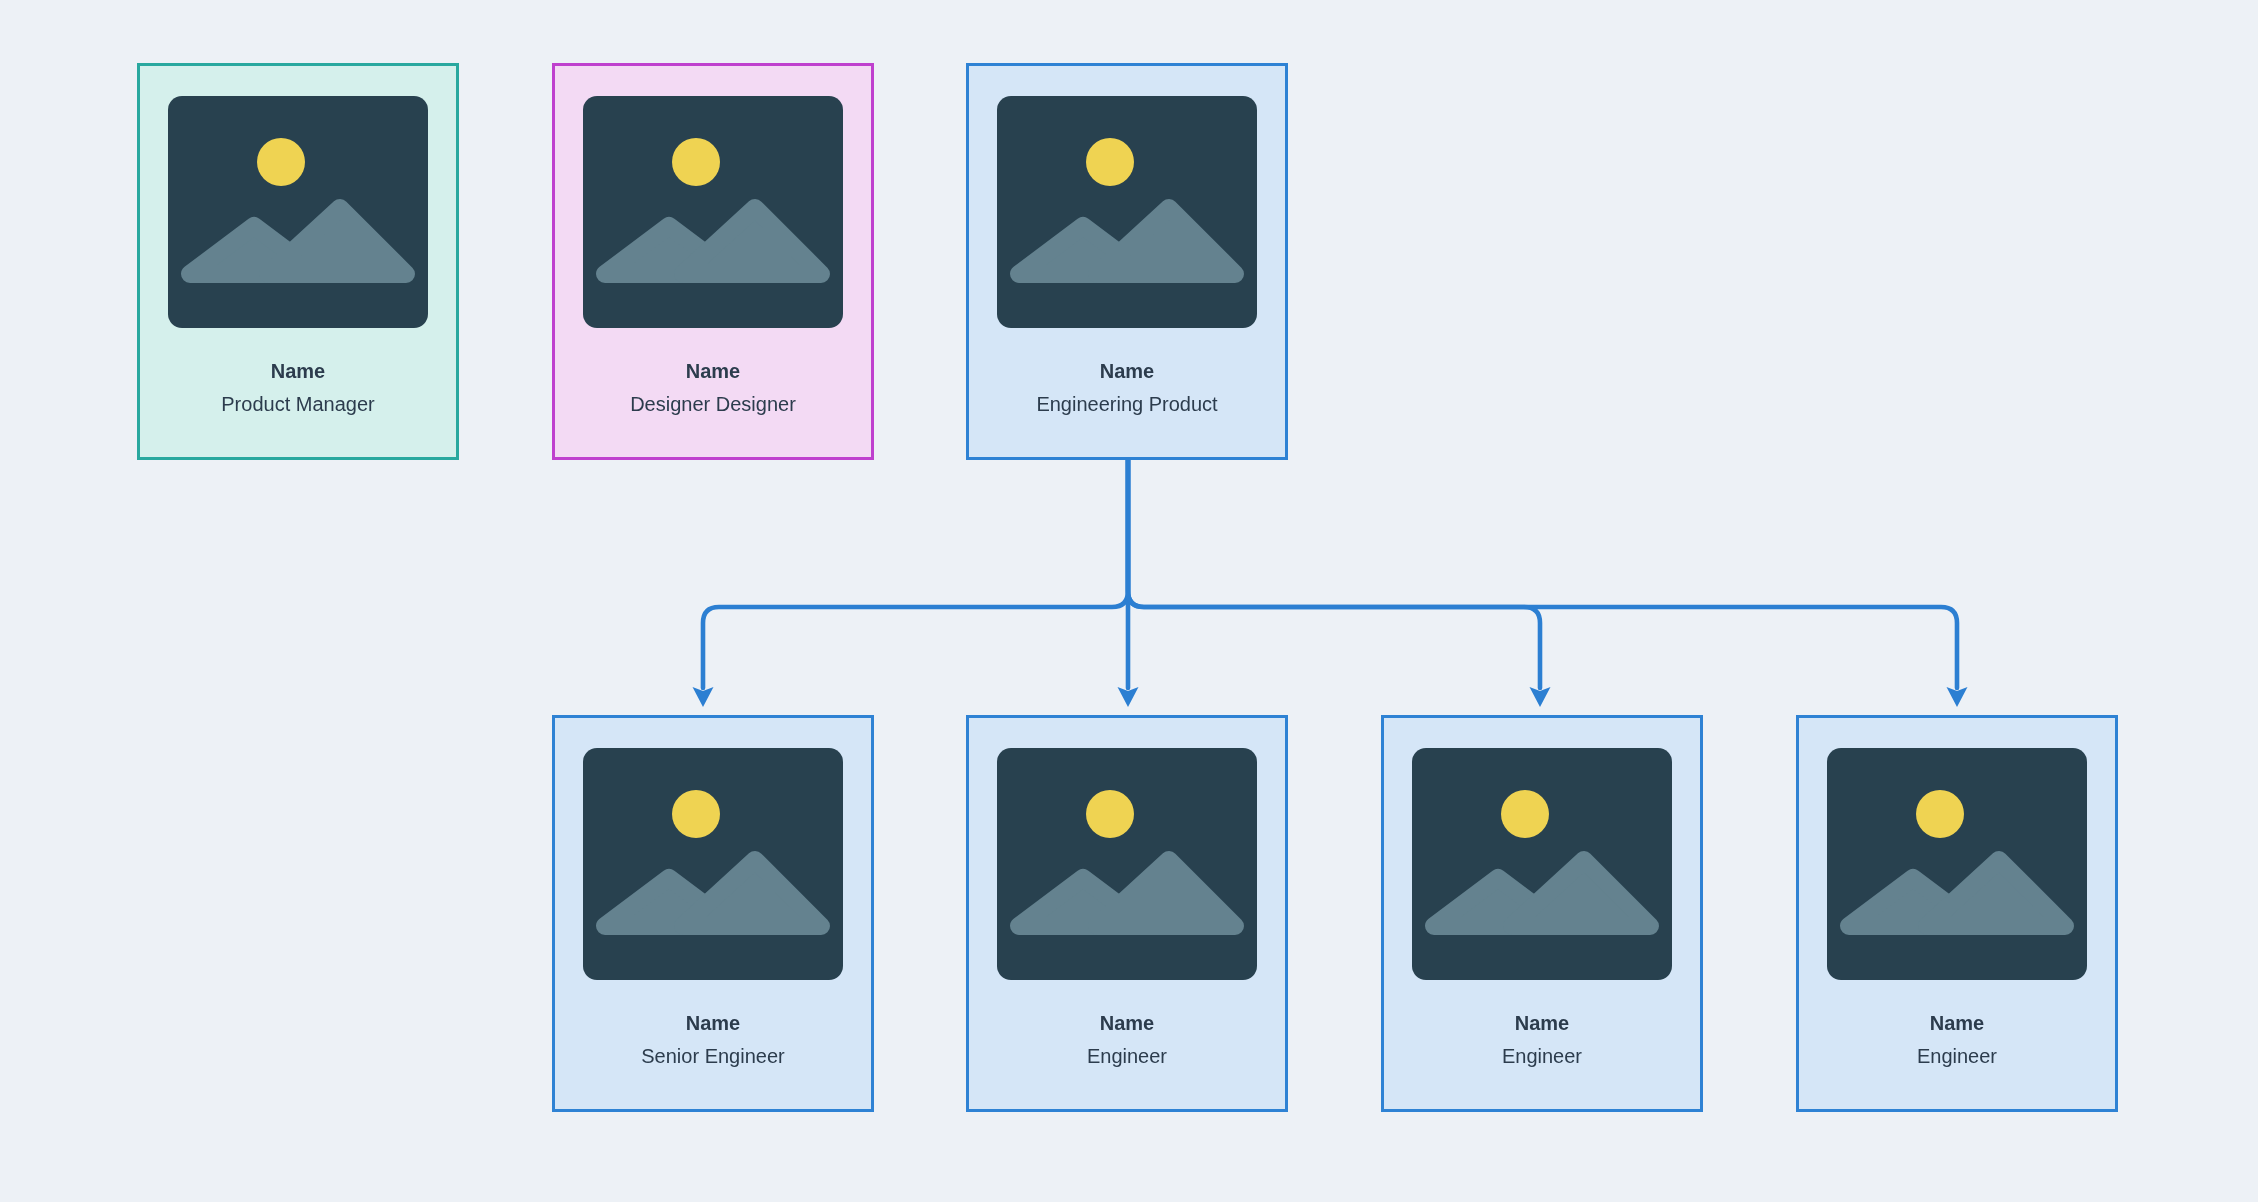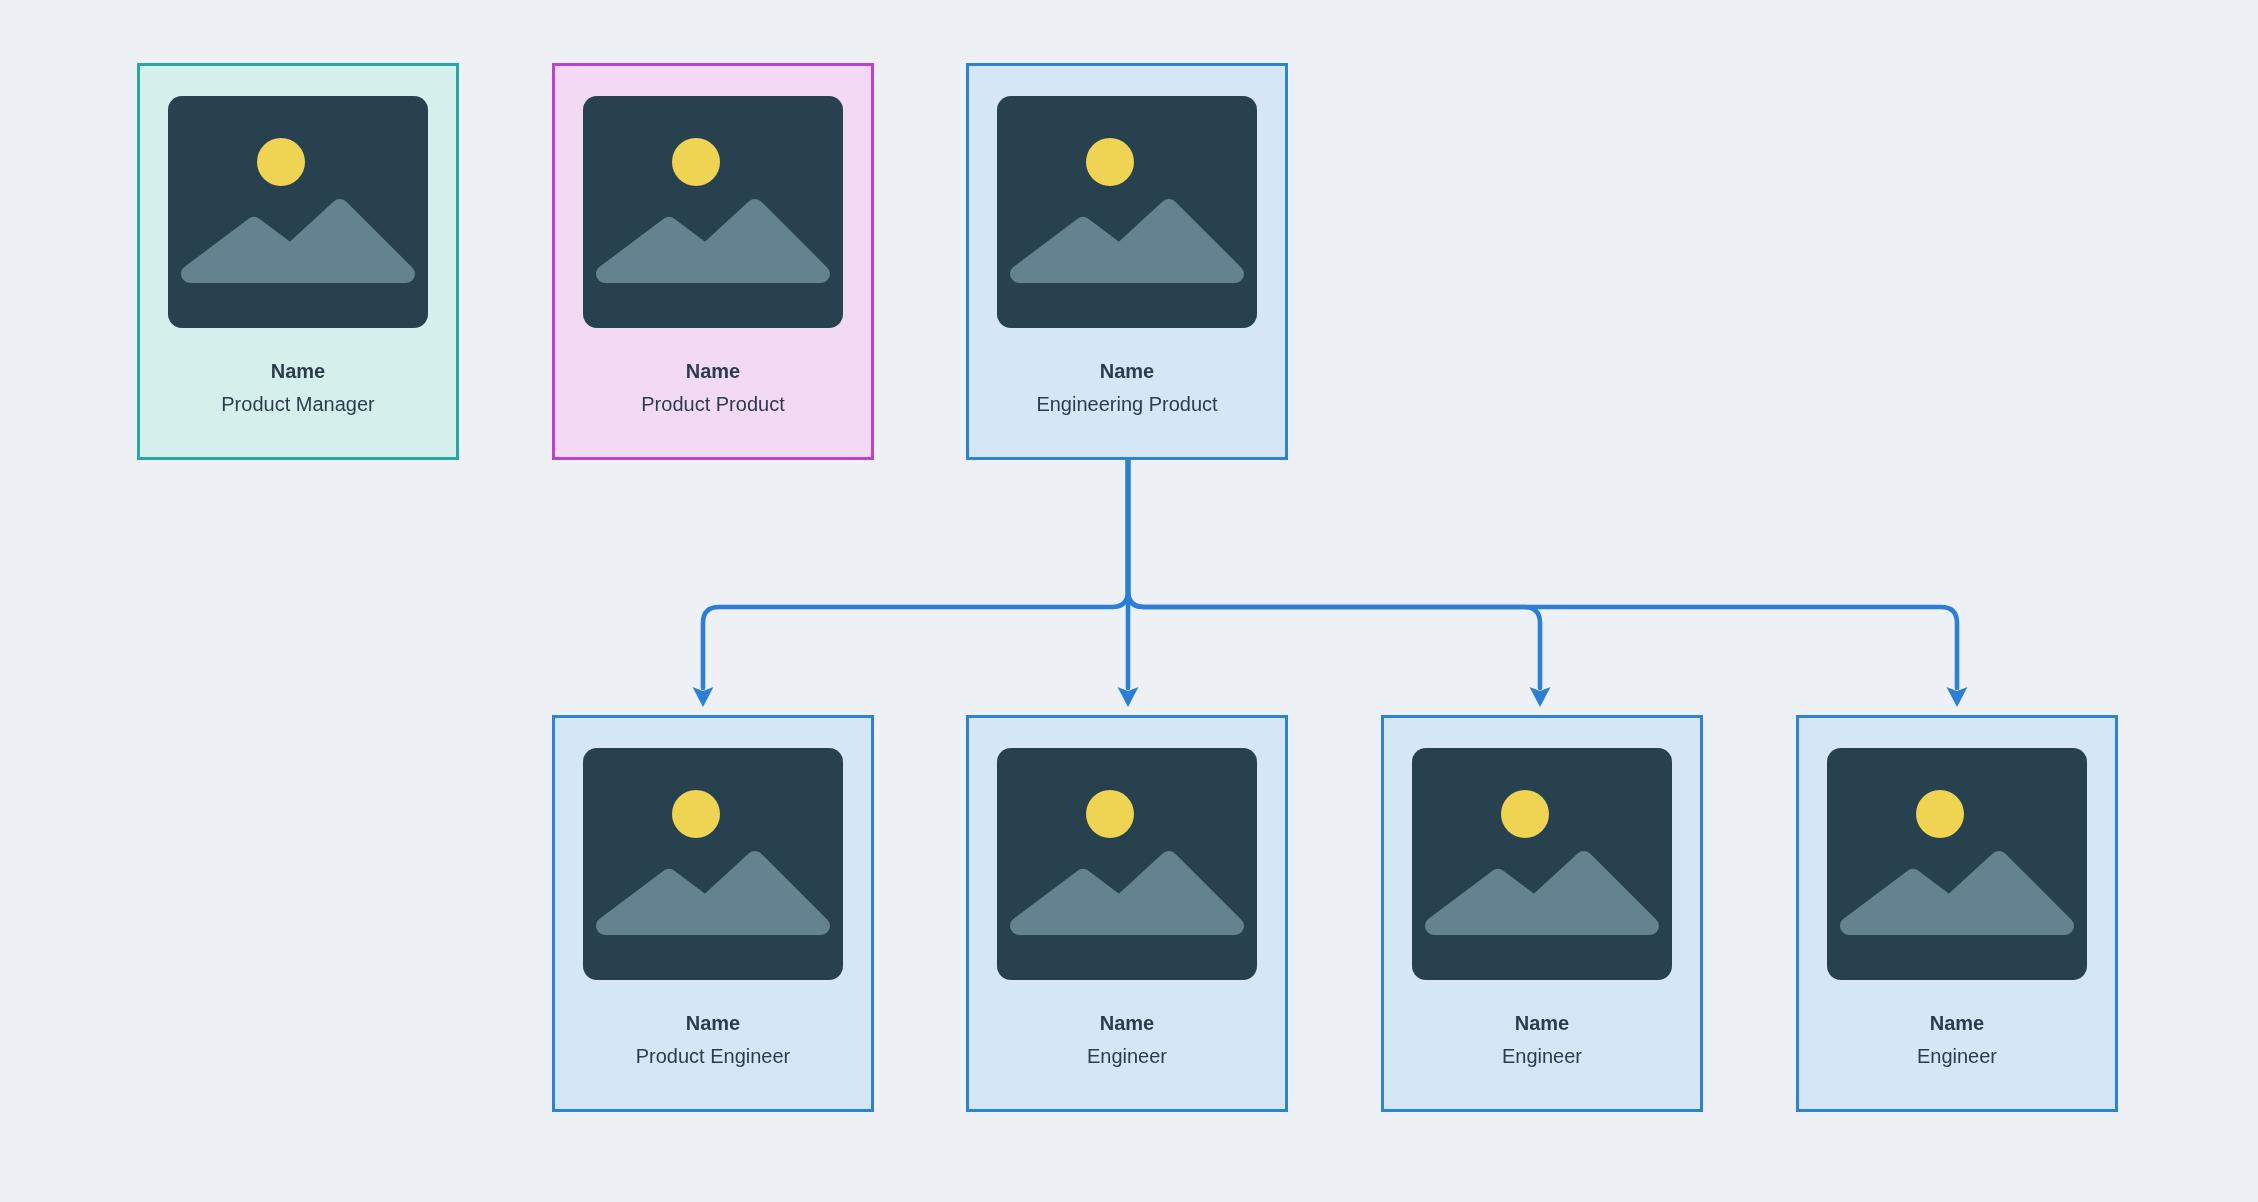--- a/index.html
+++ b/index.html
@@ -70,21 +70,21 @@
       <svg viewBox="0 0 260 232" xmlns="http://www.w3.org/2000/svg">
         <rect class="ph-bg" x="0" y="0" width="260" height="232" rx="14" fill="#28414F"></rect>
         <circle class="ph-sun" cx="113" cy="66" r="24" fill="#EFD352"></circle>
         <g class="ph-mts" stroke-width="18" stroke-linejoin="round" fill="#64828F" stroke="#64828F">
           <polygon points="22,178 86,130 150,178"></polygon>
           <polygon points="100,178 172,112 238,178"></polygon>
         </g>
       </svg>
     </div>
     <div class="card-name">Name</div>
-    <div class="card-role">Product Product</div>
+    <div class="card-role">Designer Designer</div>
   </div>
     <div class="card" style="left: 966px; top: 63px; background: rgb(213, 230, 247); border-color: rgb(46, 130, 212);">
     <div class="photo">
       <svg viewBox="0 0 260 232" xmlns="http://www.w3.org/2000/svg">
         <rect class="ph-bg" x="0" y="0" width="260" height="232" rx="14" fill="#28414F"></rect>
         <circle class="ph-sun" cx="113" cy="66" r="24" fill="#EFD352"></circle>
         <g class="ph-mts" stroke-width="18" stroke-linejoin="round" fill="#64828F" stroke="#64828F">
           <polygon points="22,178 86,130 150,178"></polygon>
           <polygon points="100,178 172,112 238,178"></polygon>
         </g>
@@ -98,21 +98,21 @@
       <svg viewBox="0 0 260 232" xmlns="http://www.w3.org/2000/svg">
         <rect class="ph-bg" x="0" y="0" width="260" height="232" rx="14" fill="#28414F"></rect>
         <circle class="ph-sun" cx="113" cy="66" r="24" fill="#EFD352"></circle>
         <g class="ph-mts" stroke-width="18" stroke-linejoin="round" fill="#64828F" stroke="#64828F">
           <polygon points="22,178 86,130 150,178"></polygon>
           <polygon points="100,178 172,112 238,178"></polygon>
         </g>
       </svg>
     </div>
     <div class="card-name">Name</div>
-    <div class="card-role">Product Engineer</div>
+    <div class="card-role">Senior Engineer</div>
   </div>
     <div class="card" style="left: 966px; top: 715px; background: rgb(213, 230, 247); border-color: rgb(46, 130, 212);">
     <div class="photo">
       <svg viewBox="0 0 260 232" xmlns="http://www.w3.org/2000/svg">
         <rect class="ph-bg" x="0" y="0" width="260" height="232" rx="14" fill="#28414F"></rect>
         <circle class="ph-sun" cx="113" cy="66" r="24" fill="#EFD352"></circle>
         <g class="ph-mts" stroke-width="18" stroke-linejoin="round" fill="#64828F" stroke="#64828F">
           <polygon points="22,178 86,130 150,178"></polygon>
           <polygon points="100,178 172,112 238,178"></polygon>
         </g>

